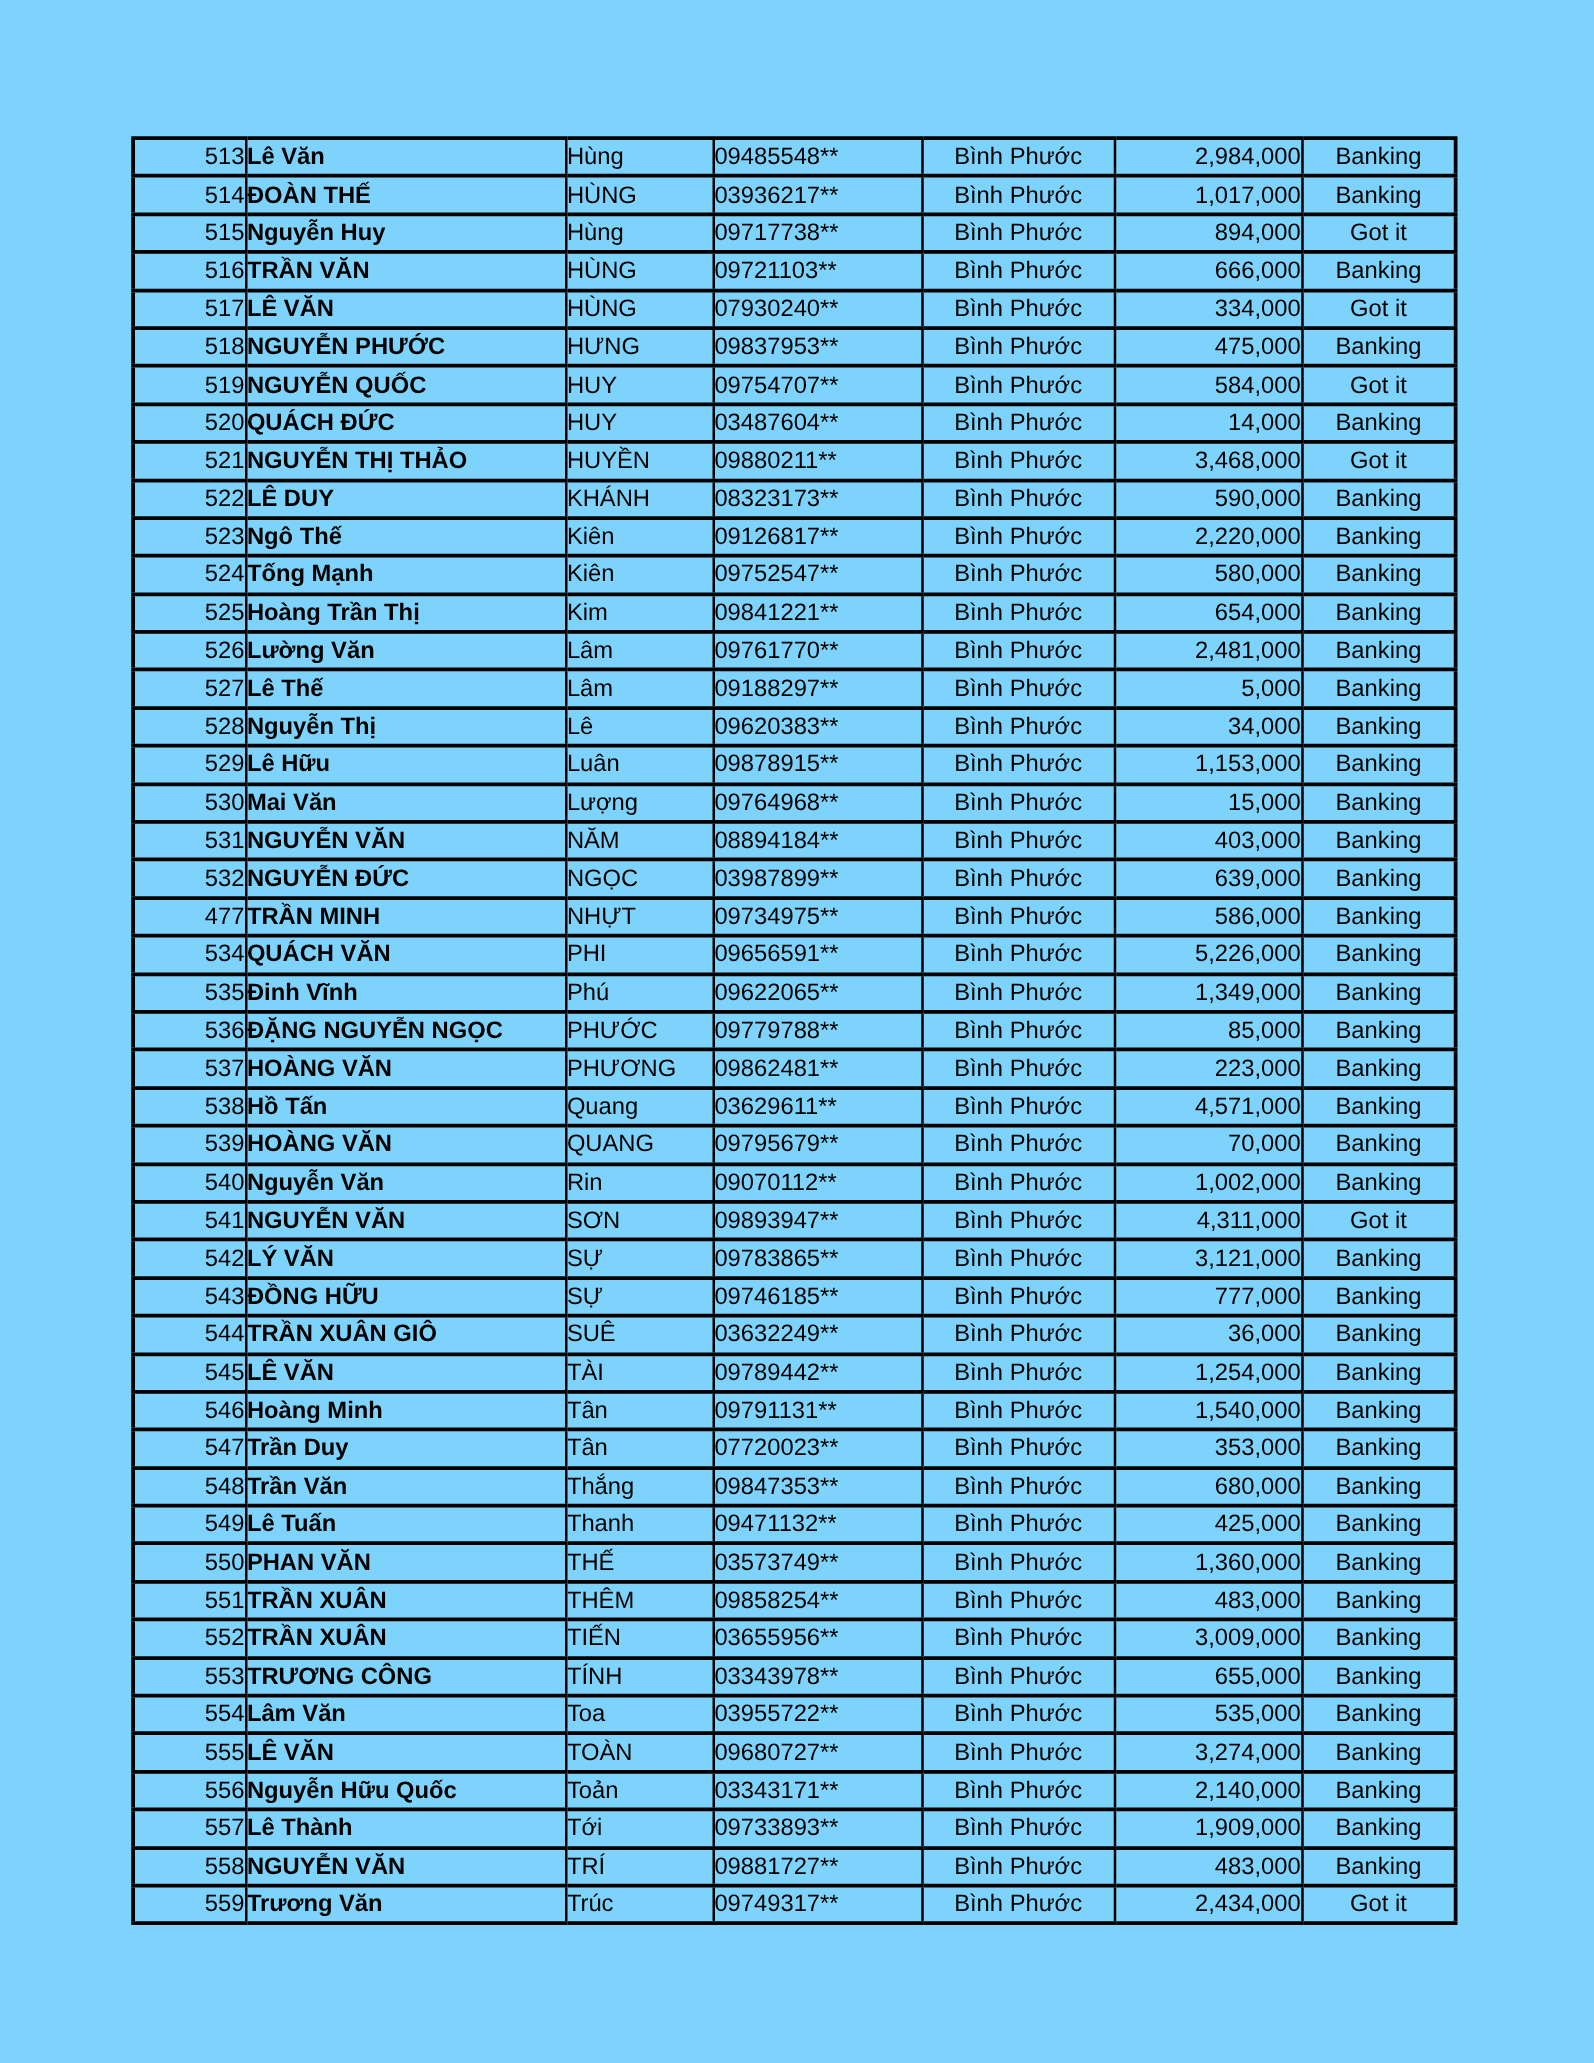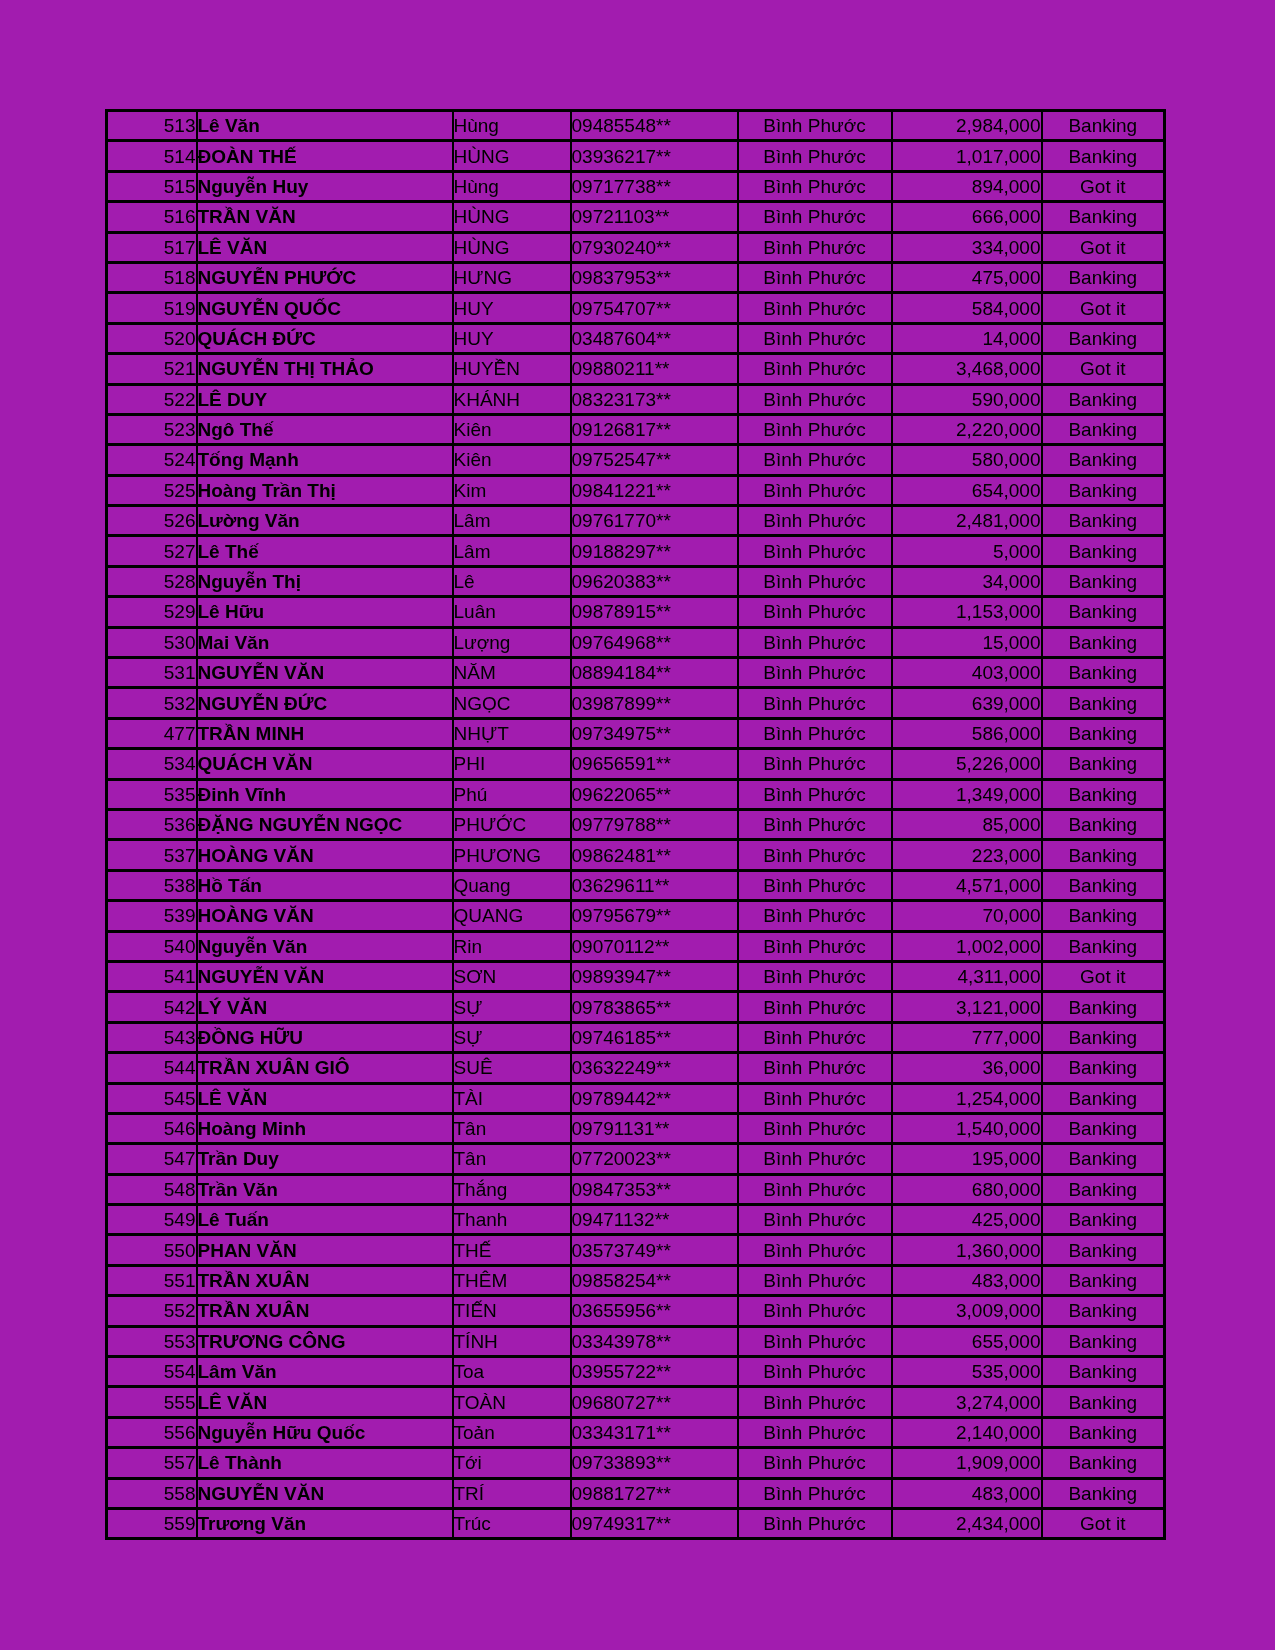--- a/index.html
+++ b/index.html
@@ -4,21 +4,21 @@
 <style>
   html, body {
     margin: 0;
     padding: 0;
     background: #ffffff;
   }
   .page {
     position: relative;
     width: 1275px;
     height: 1650px;
-    background: #a21caf;
+    background: #7dd3fc;
     font-family: "Liberation Sans", sans-serif;
     color: #000000;
   }
   table.data-table {
     position: absolute;
     left: 105px;
     top: 109px;
     width: 1058px;
     border-collapse: collapse;
     table-layout: fixed;
@@ -365,21 +365,21 @@
     <td class="c-prov">Bình Phước</td>
     <td class="c-amount">1,540,000</td>
     <td class="c-status">Banking</td>
   </tr>
         <tr>
     <td class="c-no">547</td>
     <td class="c-name">Trần Duy</td>
     <td class="c-given">Tân</td>
     <td class="c-phone">07720023**</td>
     <td class="c-prov">Bình Phước</td>
-    <td class="c-amount">195,000</td>
+    <td class="c-amount">353,000</td>
     <td class="c-status">Banking</td>
   </tr>
         <tr>
     <td class="c-no">548</td>
     <td class="c-name">Trần Văn</td>
     <td class="c-given">Thắng</td>
     <td class="c-phone">09847353**</td>
     <td class="c-prov">Bình Phước</td>
     <td class="c-amount">680,000</td>
     <td class="c-status">Banking</td>

